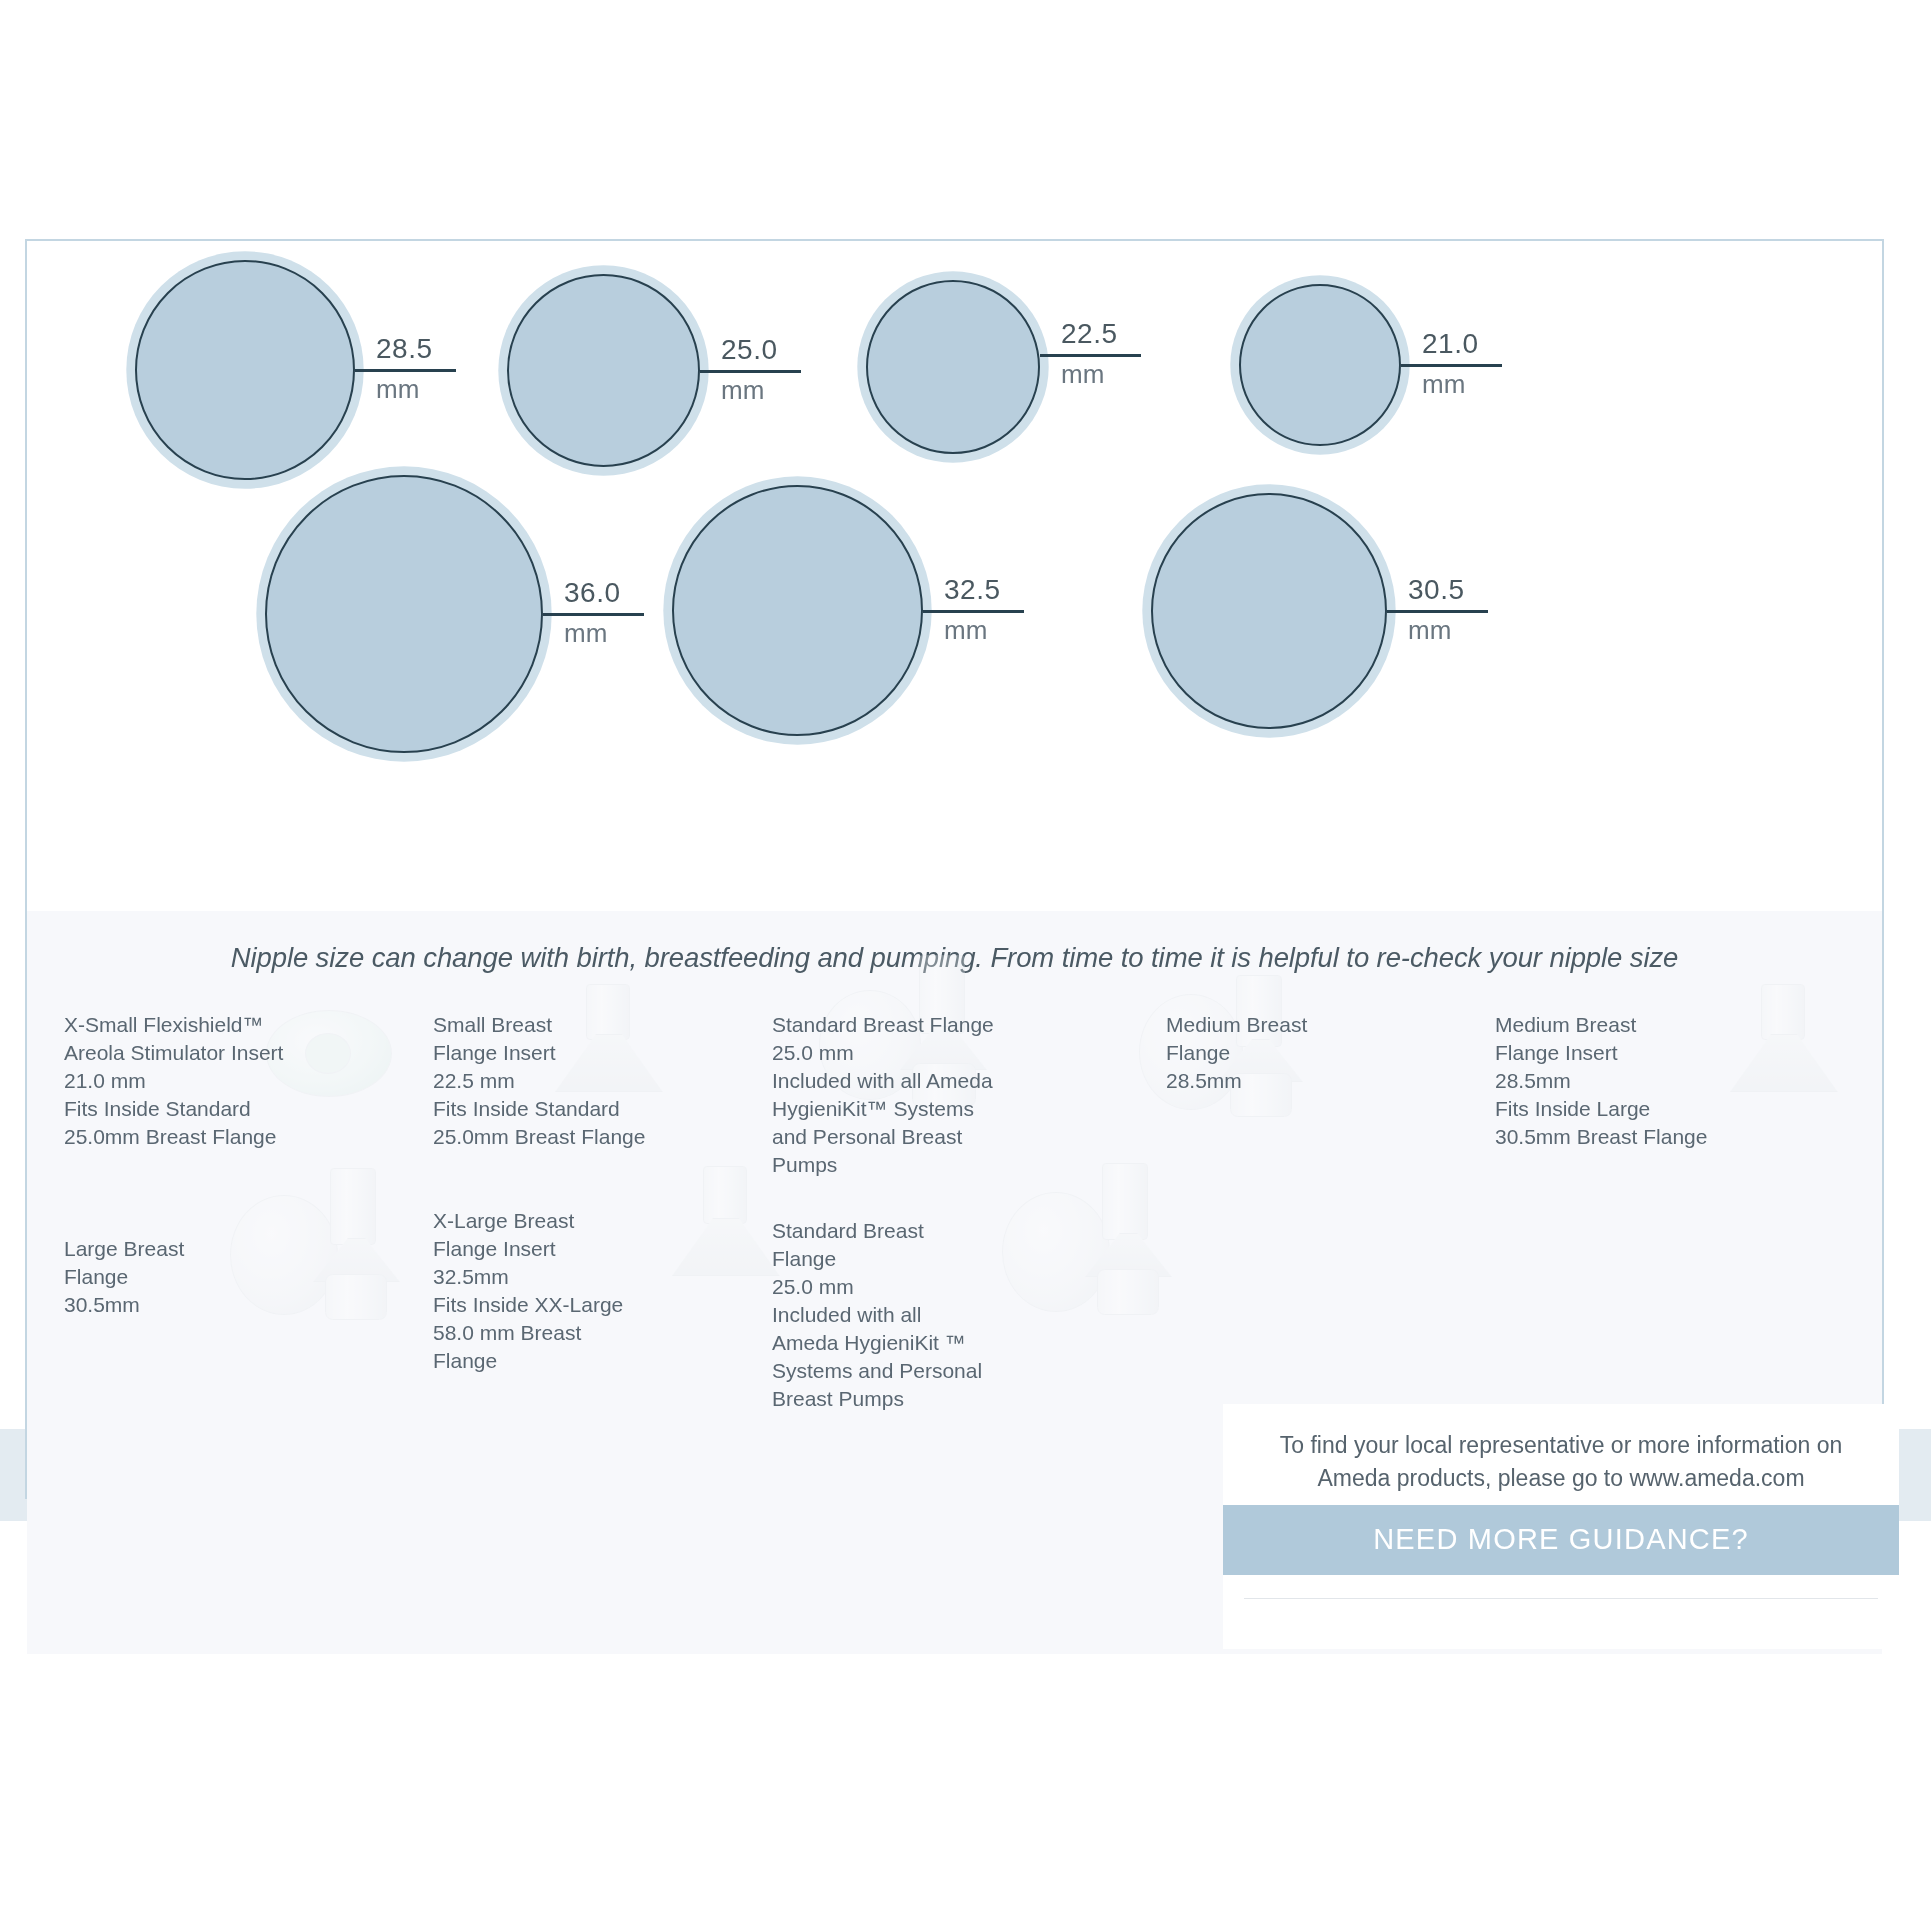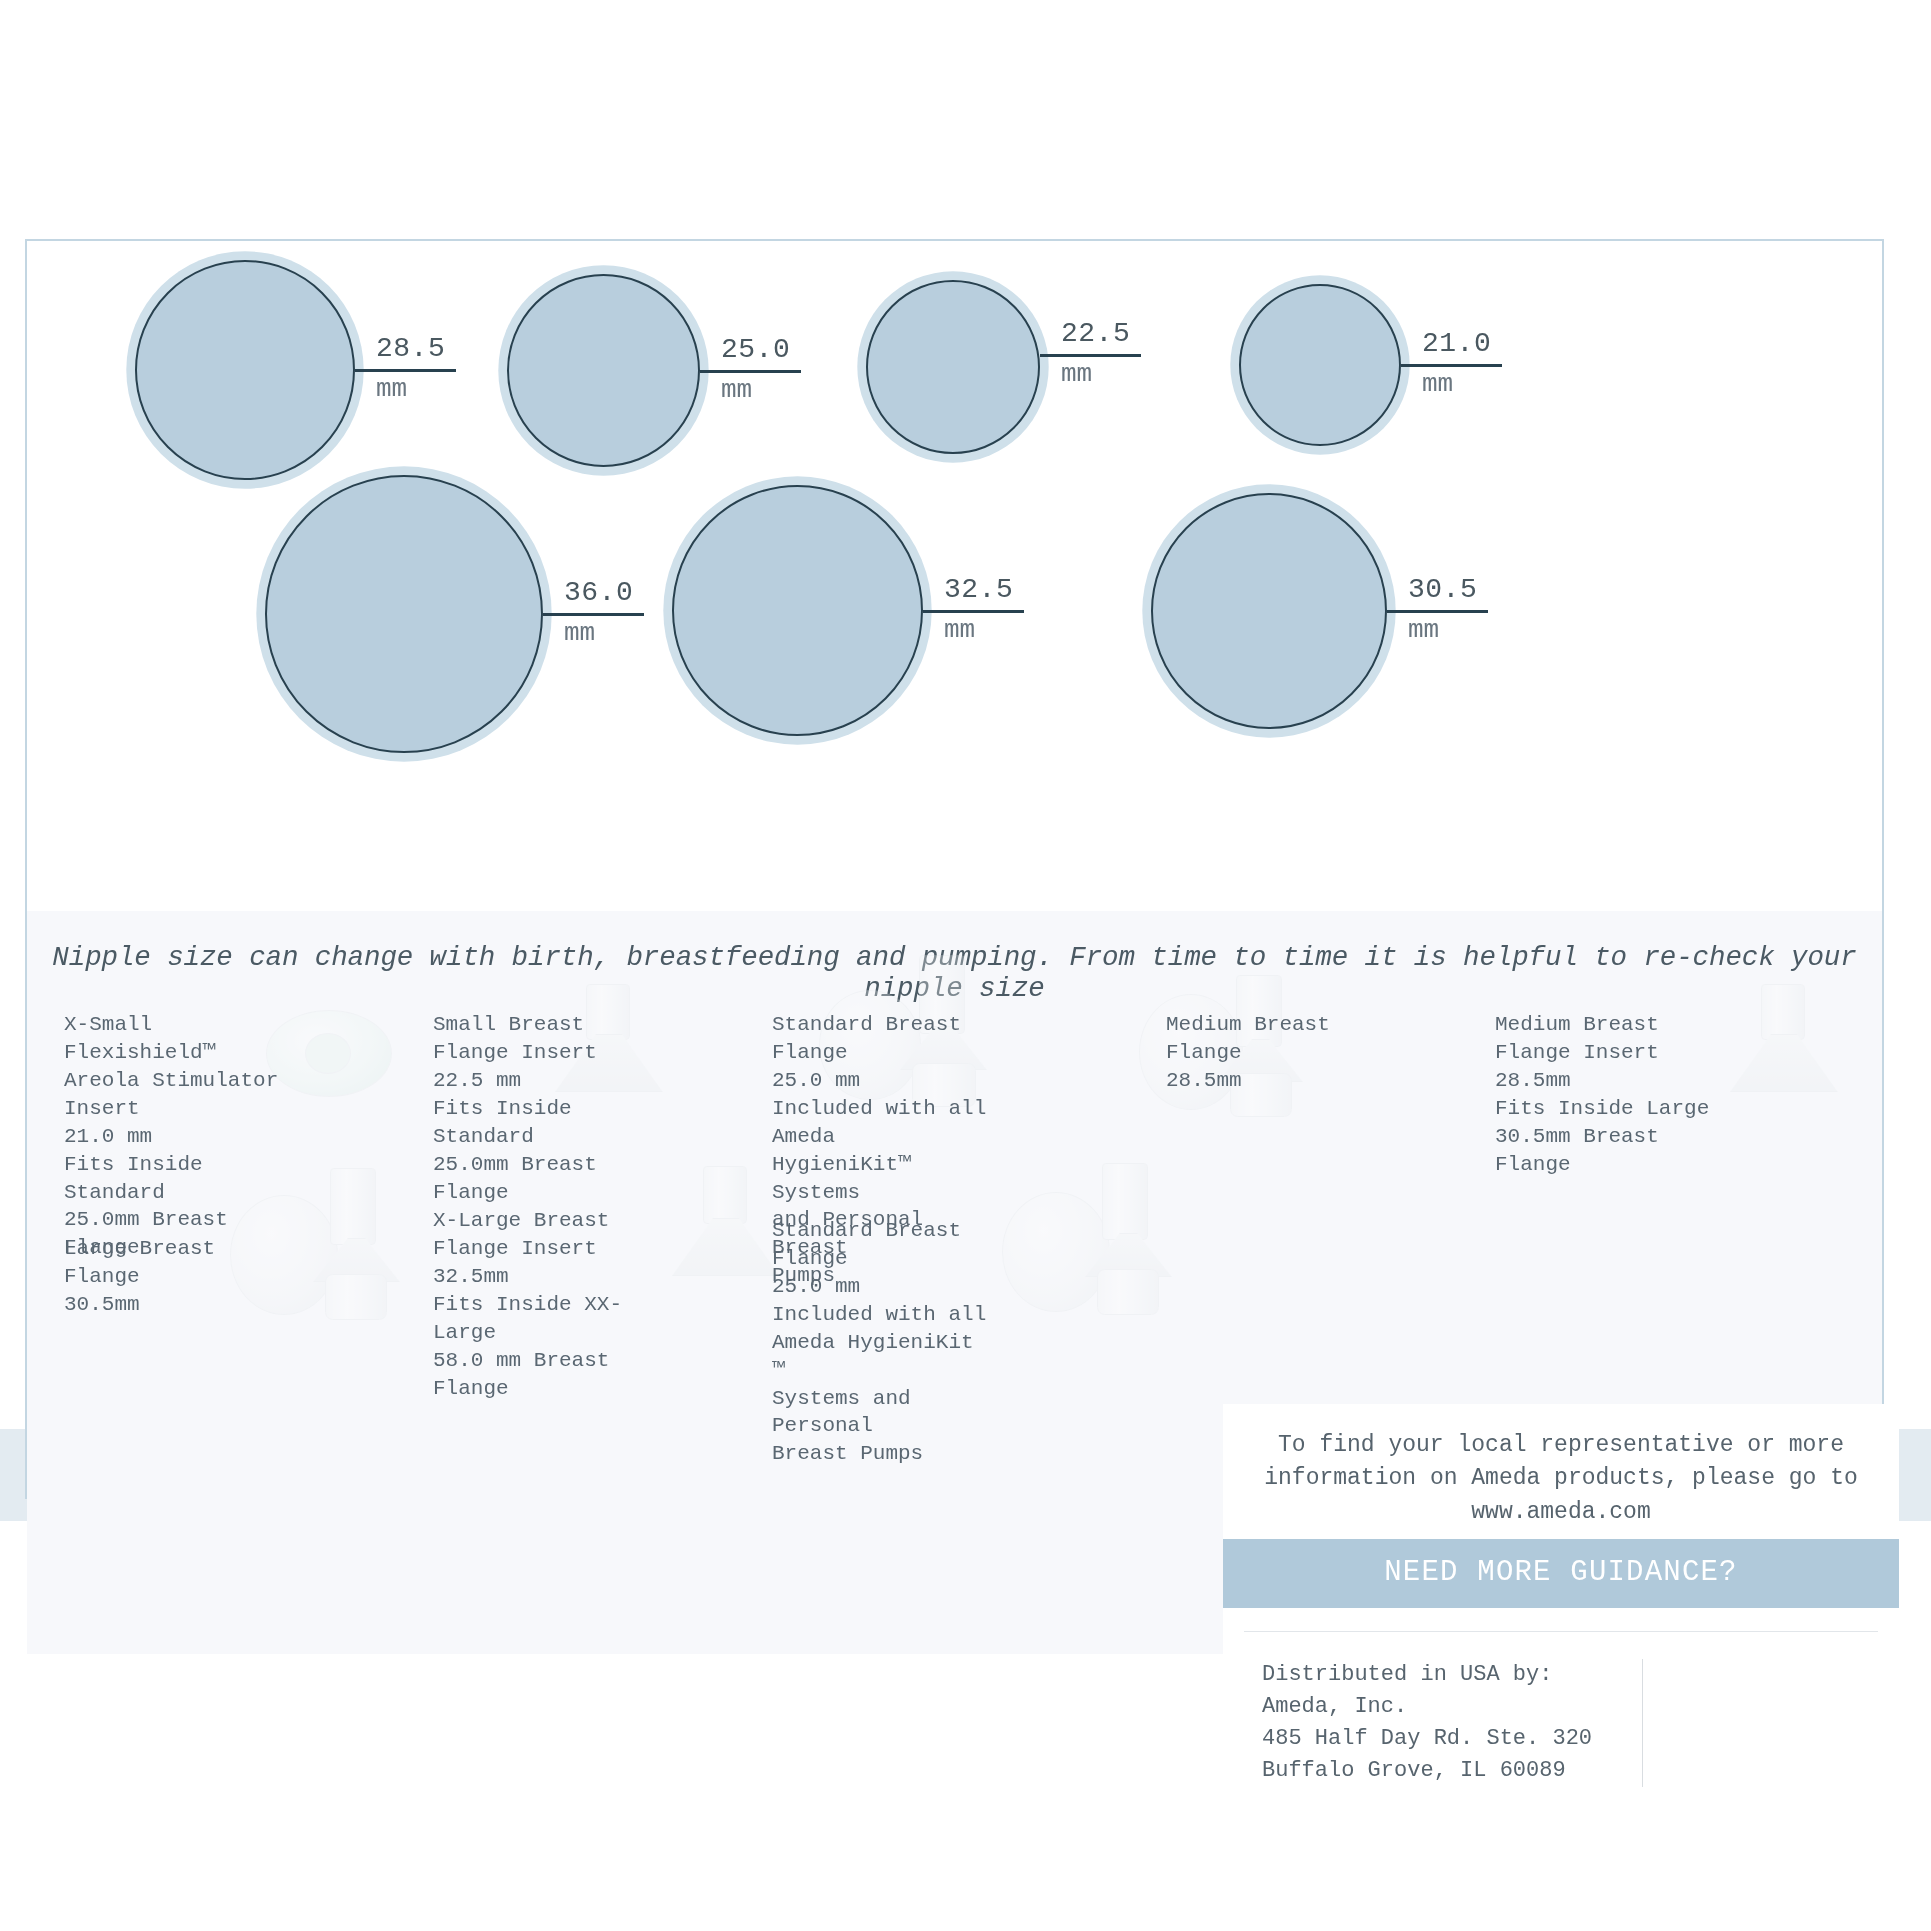--- a/index.html
+++ b/index.html
@@ -19,21 +19,20 @@
   
   #poster {
     position: absolute;
     left: 25px;
     top: 239px;
     width: 1859px;
     height: 1260px;
     box-sizing: border-box;
     border: 2.9px solid #c3d6e2;
     background: #ffffff;
-    font-family: Liberation Mono, monospace;
   }
 
   
   #desc-band {
     position: absolute;
     left: 0;
     top: 670px;
     width: 100%;
     height: 743px;
     background: #f7f8fb;
@@ -347,22 +346,18 @@
 Included with all
 Ameda HygieniKit ™
 Systems and Personal
 Breast Pumps</div>
 
   <div id="guidance">
     <div id="guidance-body">To find your local representative or more information on Ameda products, please go to www.ameda.com</div>
     <div id="guidance-header">NEED MORE GUIDANCE?</div>
     <div id="guidance-divider"></div>
     <div id="dist-wrap">
-      <div id="dist-text">Distributed in USA by:
-Ameda, Inc.
-485 Half Day Rd. Ste. 320
-Buffalo Grove, IL 60089</div>
       <div id="dist-rule"></div>
     </div>
   </div>
 
 </div>
 
 
 </body></html>

